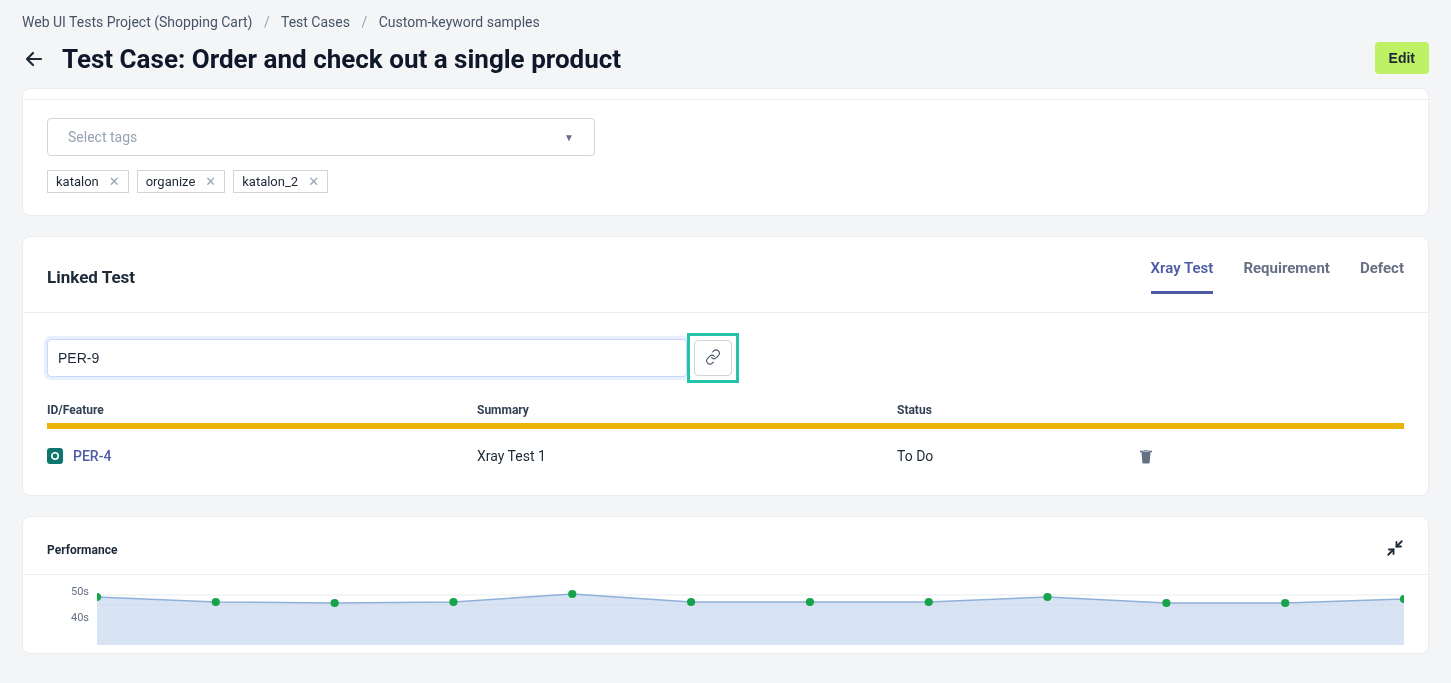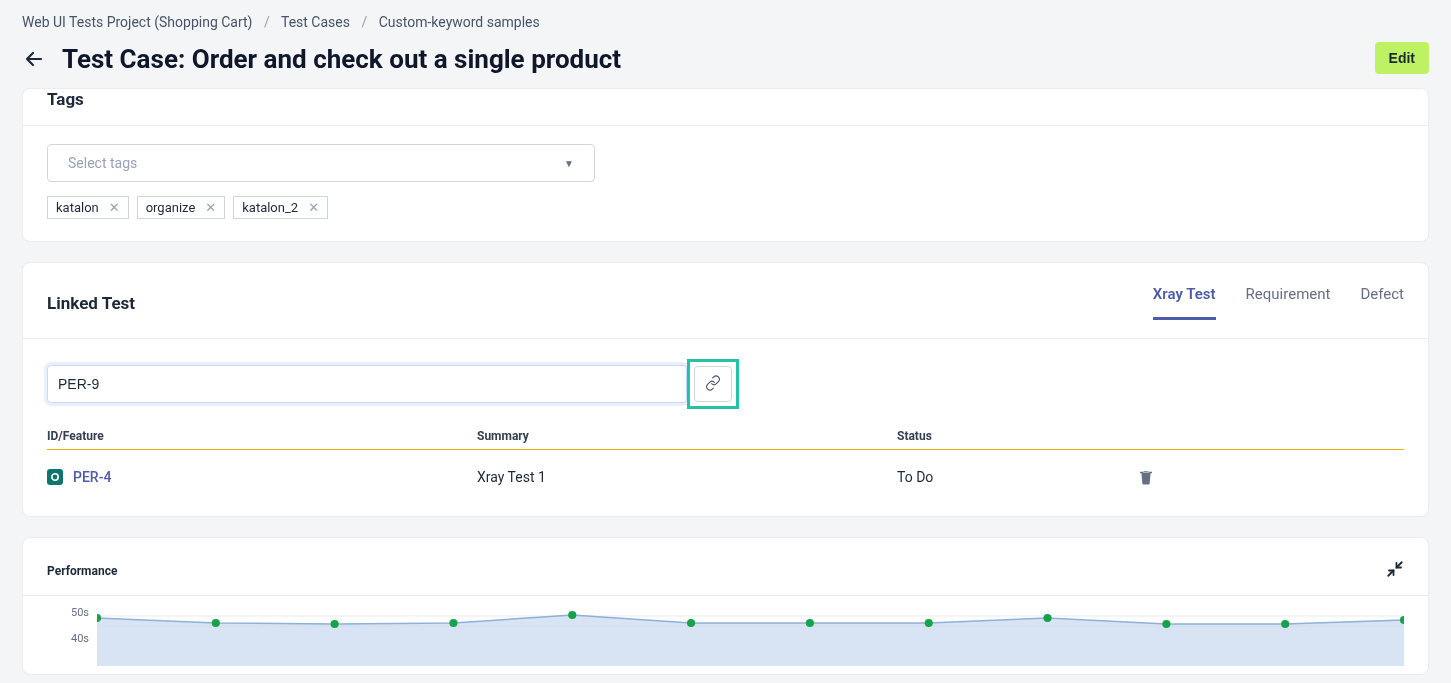--- a/index.html
+++ b/index.html
@@ -67,21 +67,21 @@
   }
   .chip .x { color:#98a2b3; cursor:pointer; font-size:13px; }
 
   .linked-card { padding: 22px 0 0; }
   .linked-head {
     display:flex; justify-content:space-between; align-items:center;
     padding: 0 24px 18px; border-bottom:1px solid #eaecf0;
   }
   .linked-title { font-size:17px; font-weight:700; color:#1d2939; }
   .tabs { display:flex; gap:30px; }
-  .tab { color:#667085; font-weight:400; padding-bottom:14px; cursor:pointer; font-size:15px; }
+  .tab { color:#667085; font-weight:700; padding-bottom:14px; cursor:pointer; font-size:15px; }
   .tab.active { color:#4e5ba6; border-bottom:3px solid #4e5ba6; font-weight:600; }
 
   .linked-body { padding: 20px 24px 24px; }
   .field-label { font-size:13px; font-weight:600; color:#1d2939; margin-bottom:10px; }
   .input-row { display:flex; align-items:center; gap:8px; }
   .issue-input {
     width: 640px; height:38px;
     border:1px solid #c7d7fe;
     border-radius:4px;
     padding:0 10px;
@@ -108,21 +108,21 @@
   .issue-table { margin-top:14px; width: 100%; }
   .t-head, .t-row {
     display:grid;
     grid-template-columns: 430px 420px 240px 60px;
     align-items:center;
   }
   .t-head {
     font-size:12px; font-weight:700; color:#344054;
     padding: 6px 0;
   }
-  .t-row { padding: 18px 0 6px; border-top:1px solid #eab308; }
+  .t-row { padding: 18px 0 6px; border-top:6px solid #eab308; }
   .issue-id { display:flex; align-items:center; gap:10px; }
   .issue-badge { width:16px; height:16px; border-radius:3px; background:#0f766e; display:flex; align-items:center; justify-content:center; }
   .issue-link { color:#4e5ba6; font-weight:500; cursor:pointer; }
   .trash { color:#667085; cursor:pointer; display:flex; }
 
   .perf-card { padding: 22px 0 0; }
   .perf-head { display:flex; justify-content:space-between; align-items:center; padding:0 24px 14px; border-bottom:1px solid #eaecf0; }
   .perf-title { font-size:12px; font-weight:700; }
   .collapse { cursor:pointer; }
   .chart-area { padding:16px 24px 0; position:relative; height: 78px; overflow:hidden; }
@@ -148,21 +148,20 @@
       <svg width="24" height="24" viewBox="0 0 24 24" fill="none">
           <path d="M19 12H5M5 12L11 6M5 12L11 18" stroke="#1d2939" stroke-width="2.2" stroke-linecap="round" stroke-linejoin="round"></path>
         </svg>
     </span>
     <h1 class="page-title">Test Case: Order and check out a single product</h1>
   </div>
   <button class="edit-btn">Edit</button>
 </div>
 
 <div class="card card-tags">
-  <div class="section-title">Tags</div>
   <div class="tags-divider"></div>
   <div class="tags-body">
     <div class="tag-select">
       <span>Select tags</span>
       <span style="font-size:10px;color:#667085;">▼</span>
     </div>
     <div class="tag-chips">
       <div class="chip">
         <span>katalon</span>
         <span class="x">✕</span>

